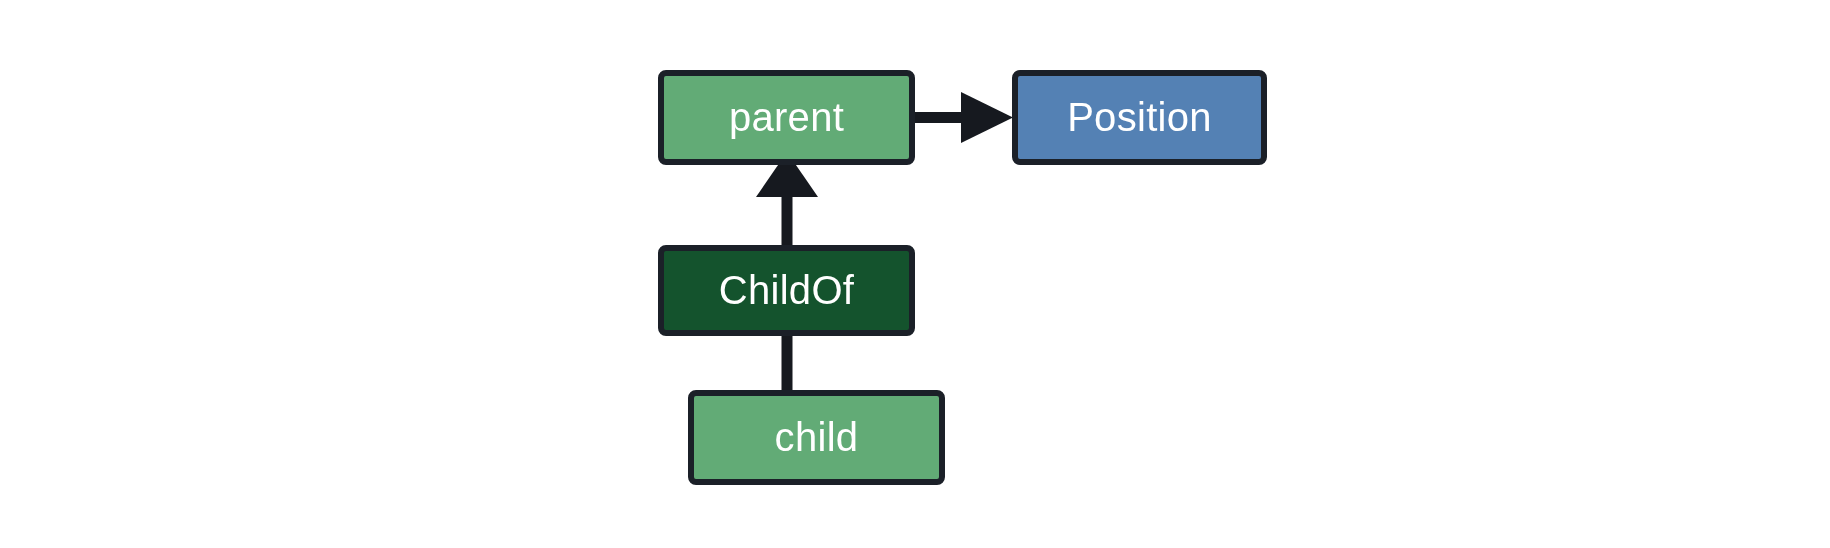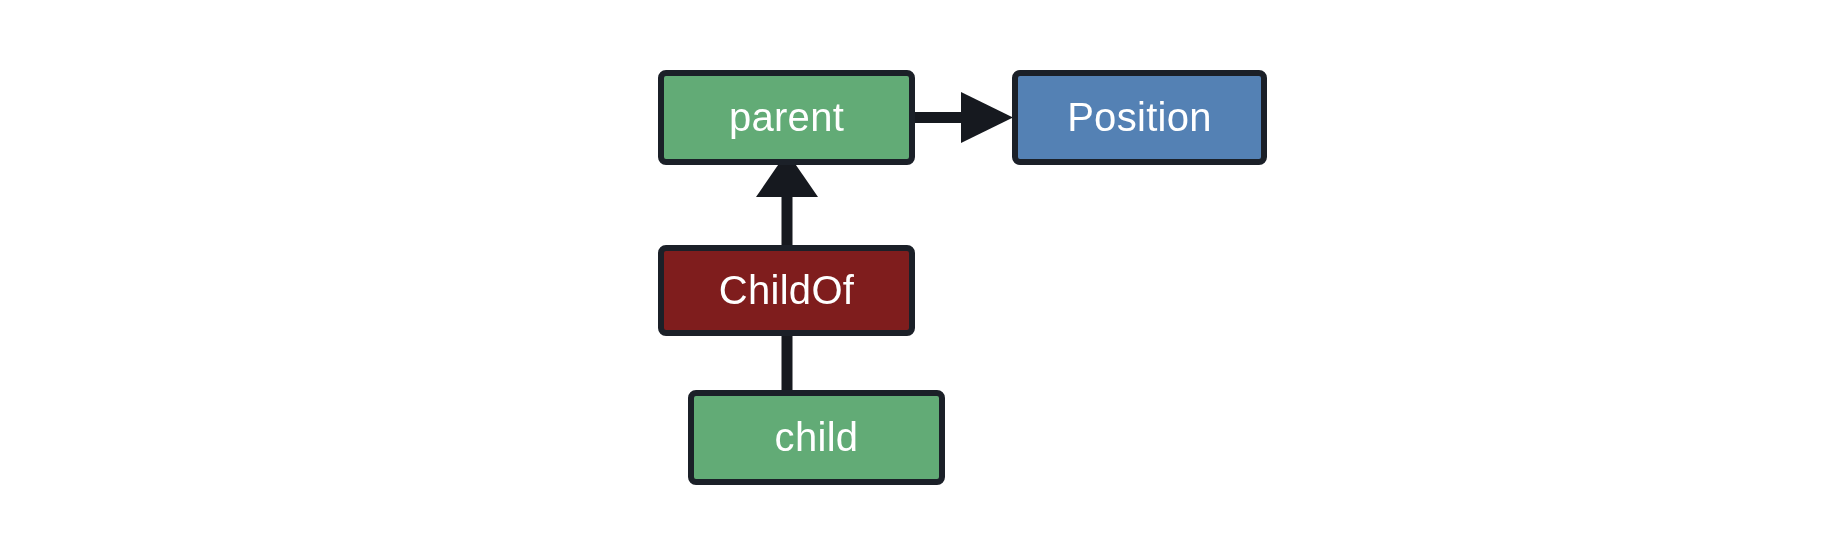--- a/index.html
+++ b/index.html
@@ -70,21 +70,21 @@
   </svg>
 
   <div class="node" id="node-parent" style="left:658px; top:70px; width:257px; height:95px; background:#62ab76; border-color:#1b2028;">
     <span class="node-label">parent</span>
   </div>
 
   <div class="node" id="node-position" style="left:1012px; top:70px; width:255px; height:95px; background:#5481b4; border-color:#1b2028;">
     <span class="node-label">Position</span>
   </div>
 
-  <div class="node" id="node-childof" style="left:658px; top:245px; width:257px; height:91px; background:#7f1d1d; border-color:#1b2028;">
+  <div class="node" id="node-childof" style="left:658px; top:245px; width:257px; height:91px; background:#14532d; border-color:#1b2028;">
     <span class="node-label">ChildOf</span>
   </div>
 
   <div class="node" id="node-child" style="left:658px; top:390px; width:257px; height:95px; background:#62ab76; border-color:#1b2028;margin-left:30px;">
     <span class="node-label">child</span>
   </div>
 
 </div>
 
 </body></html>

